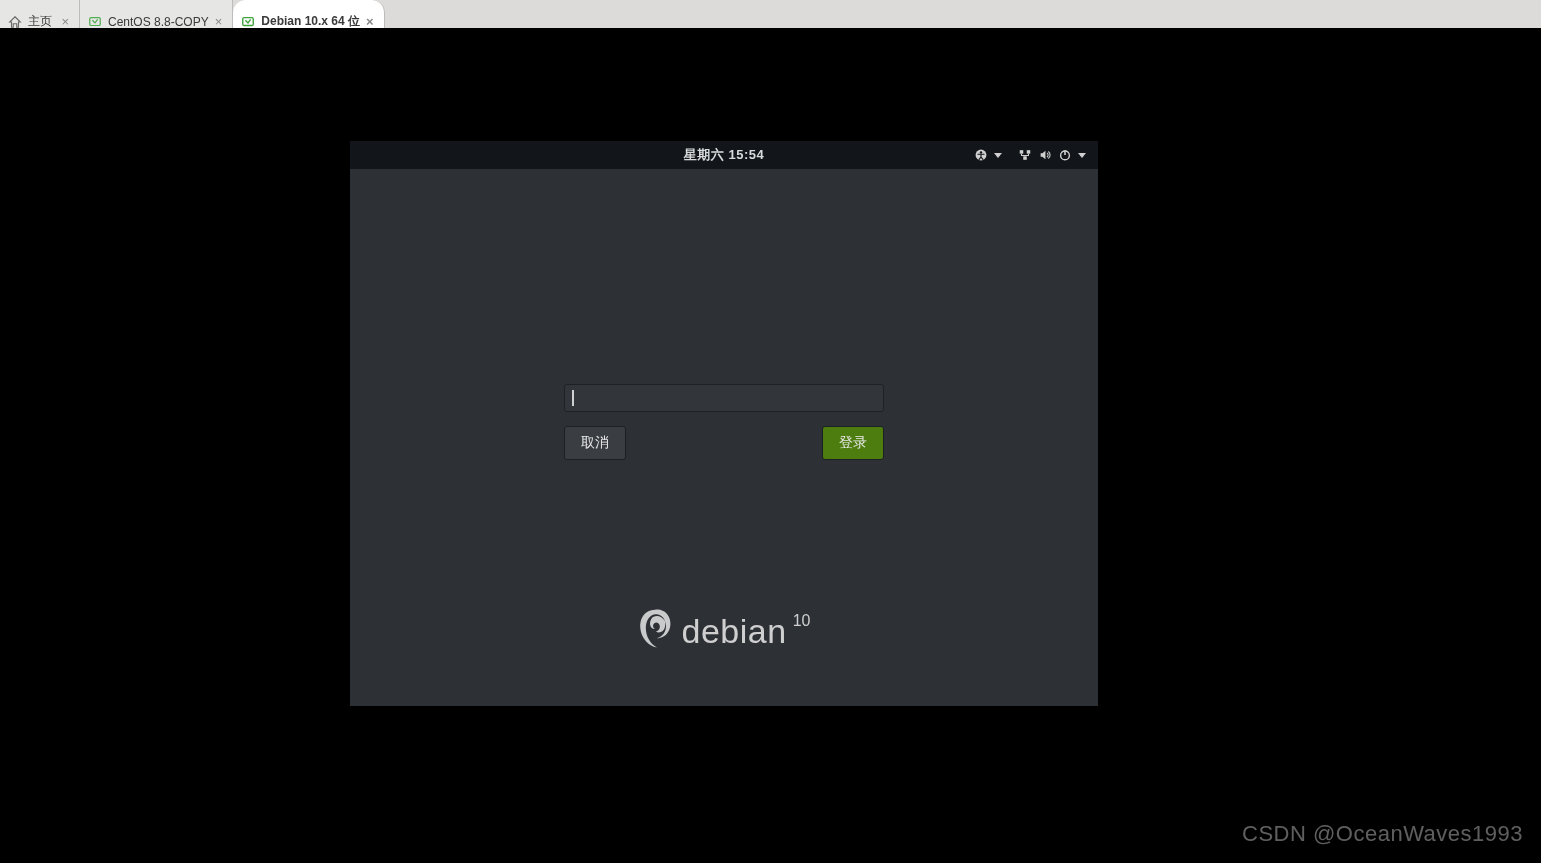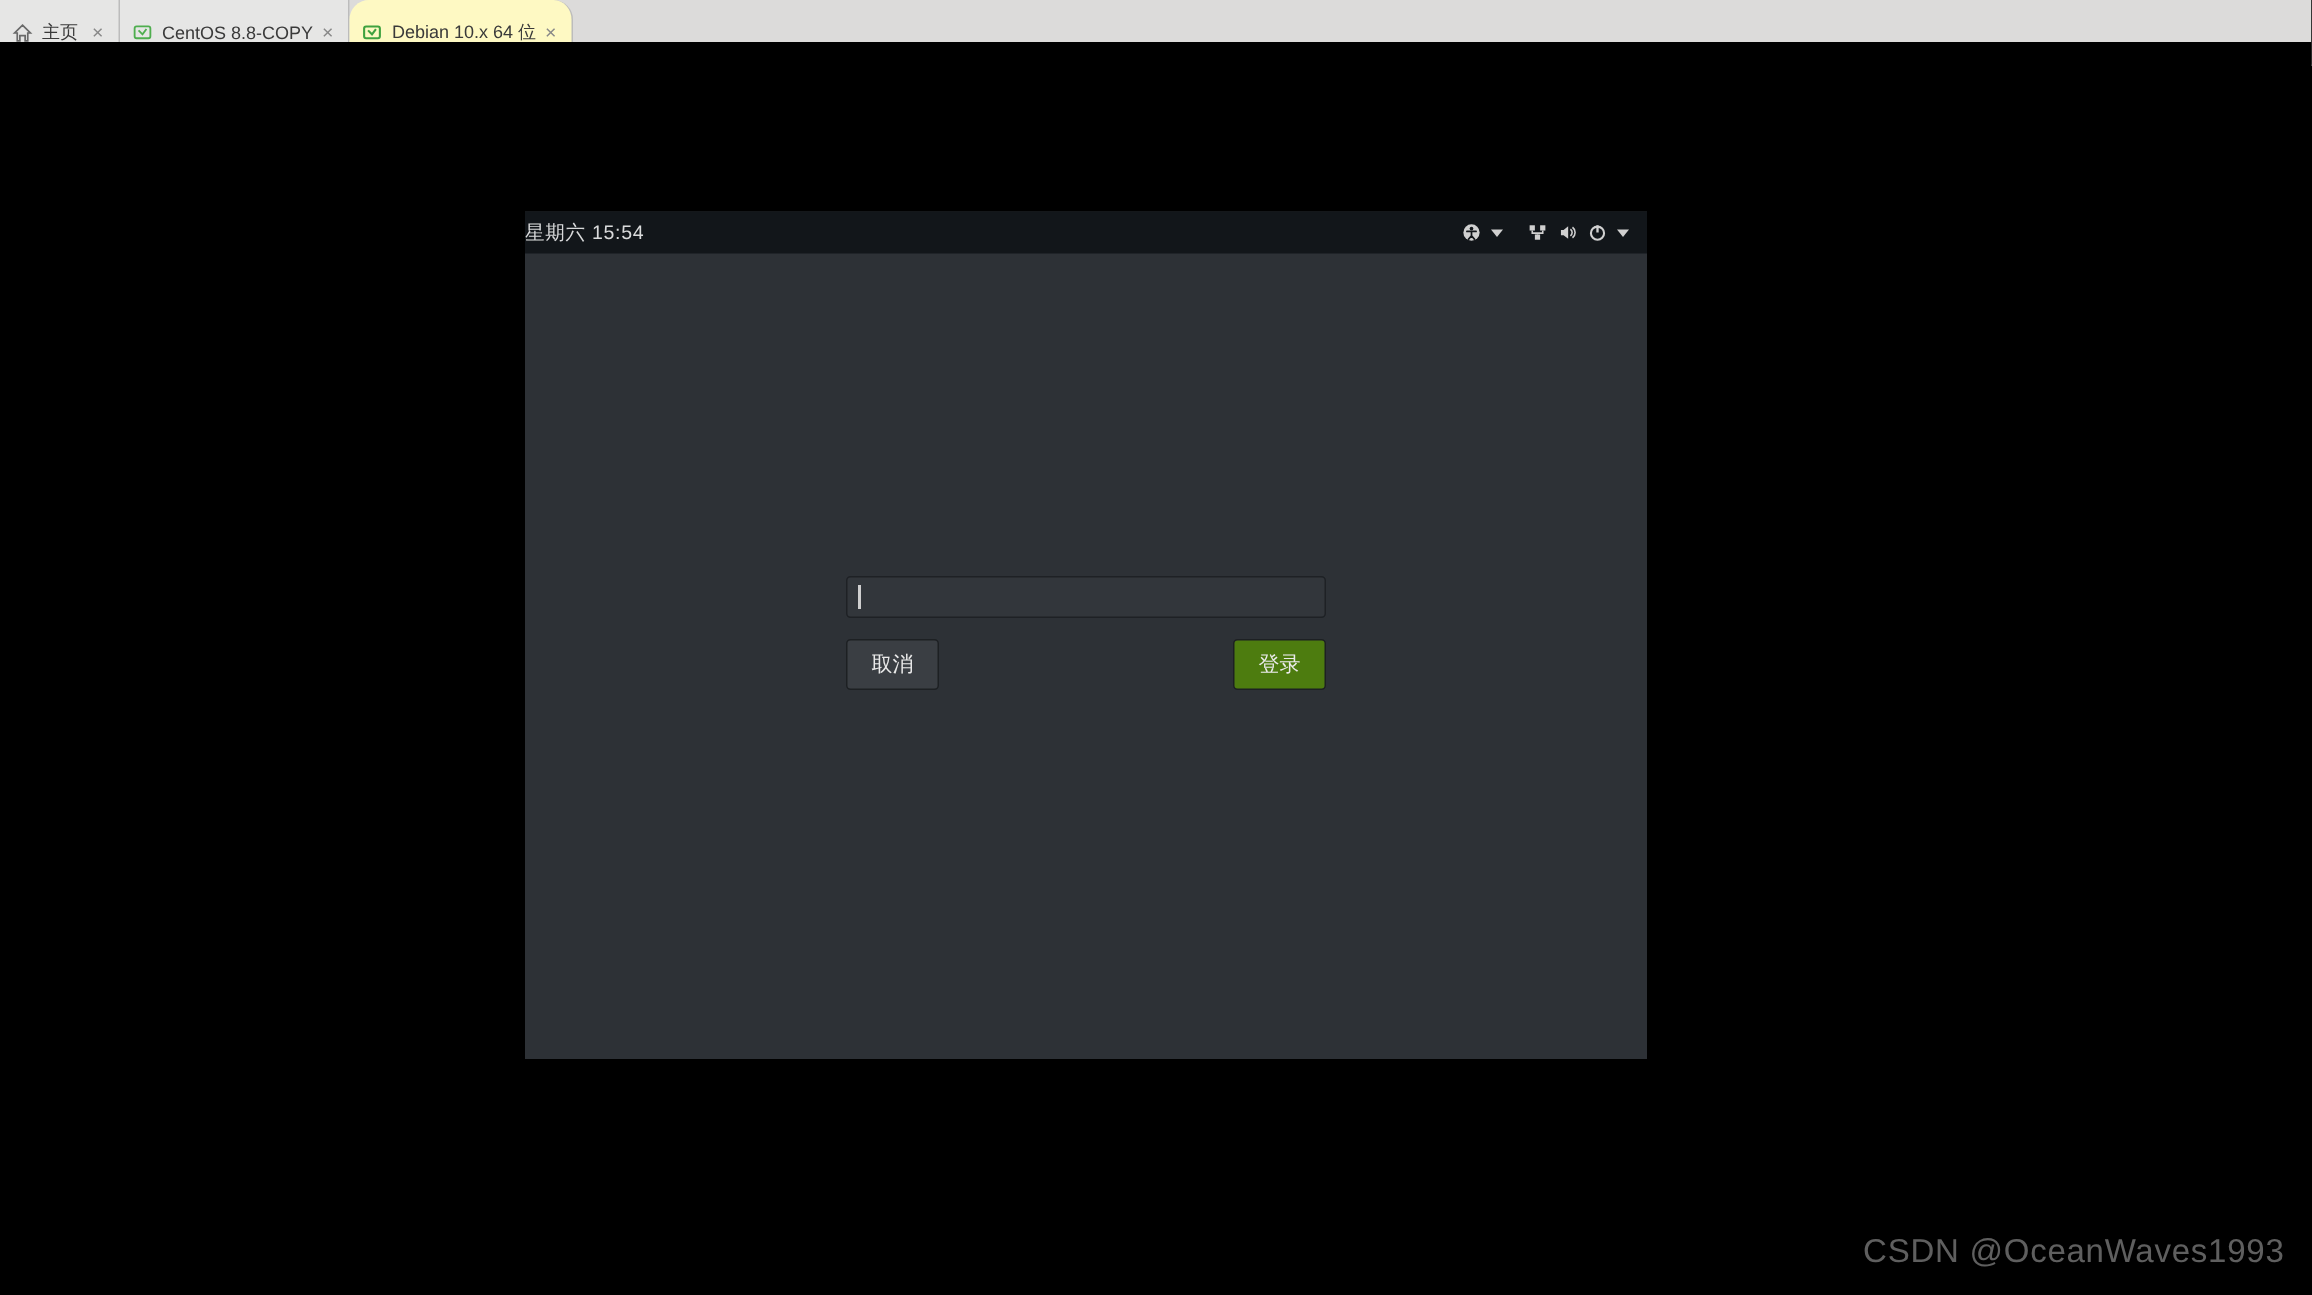--- a/index.html
+++ b/index.html
@@ -26,22 +26,22 @@
       padding: 0 10px 0 8px;
       border-right: 1px solid #bcbcbc;
       background: #e6e6e5;
       font-size: 12px;
       color: #3a3a3a;
       cursor: pointer;
       min-width: 80px;
     }
     .tab.inactive { background: #e6e6e5; }
     .tab.active {
-      background: #fef9c3;
-      font-weight: 400;
+      background: #ffffff;
+      font-weight: 700;
       border-radius: 13px;
     }
     .tab .close {
       color: #888;
       margin-left: auto;
       font-size: 13px;
       line-height: 1;
     }
     .home-icon svg, .vm-icon svg { display: block; }
     
@@ -64,21 +64,22 @@
       background: #12161a;
       color: #d9dadb;
       display: flex;
       align-items: center;
       font-size: 13px;
       position: relative;
     }
     .panel-center {
       position: absolute;
       left: 0; right: 0;
-      font-weight: 400;
+      text-align: center;
+      font-weight: 700;
       letter-spacing: 0.5px;
       pointer-events: none;
     }
     .panel-right {
       position: absolute;
       right: 8px;
       top: 0;
       height: 100%;
       display: flex;
       align-items: center;
@@ -266,16 +267,25 @@
       <div class="pw-wrap">
         <input type="password" class="pw-input" value="" style="">
         <div class="cursor"></div>
       </div>
       <div class="btn-row">
         <div class="btn btn-cancel">取消</div>
         <div class="btn btn-login">登录</div>
       </div>
     </div>
 
+    <div class="brand">
+      <span>
+        <svg width="38" height="46" viewBox="0 0 40 50">
+          <path d="M20 4 C9 4 3 13 4 24 C5 35 13 44 22 45 C16 42 10 34 10 24 C10 14 16 8 22 9 C29 10 32 16 31 22 C30 28 25 30 21 28 C24 27 26 24 25 21 C24 18 21 17 19 19 C17 21 18 24 20 25 C15 25 13 19 16 14 C19 9 28 10 31 17 C34 24 30 33 22 35 C33 35 39 24 36 14 C33 5 25 3 20 4 Z" fill="#c9cacb"></path>
+        </svg>
+      </span>
+      <span class="brand-text">debian</span>
+      <span class="brand-sup">10</span>
+    </div>
   </div>
 
   <div class="wm">CSDN @OceanWaves1993</div>
 </div>
 
 </body></html>

